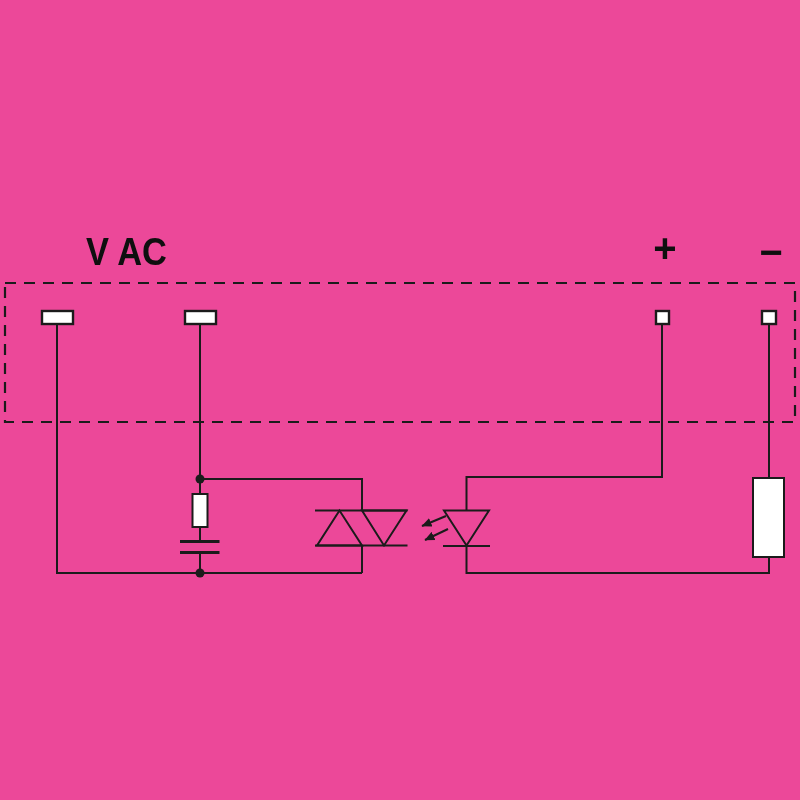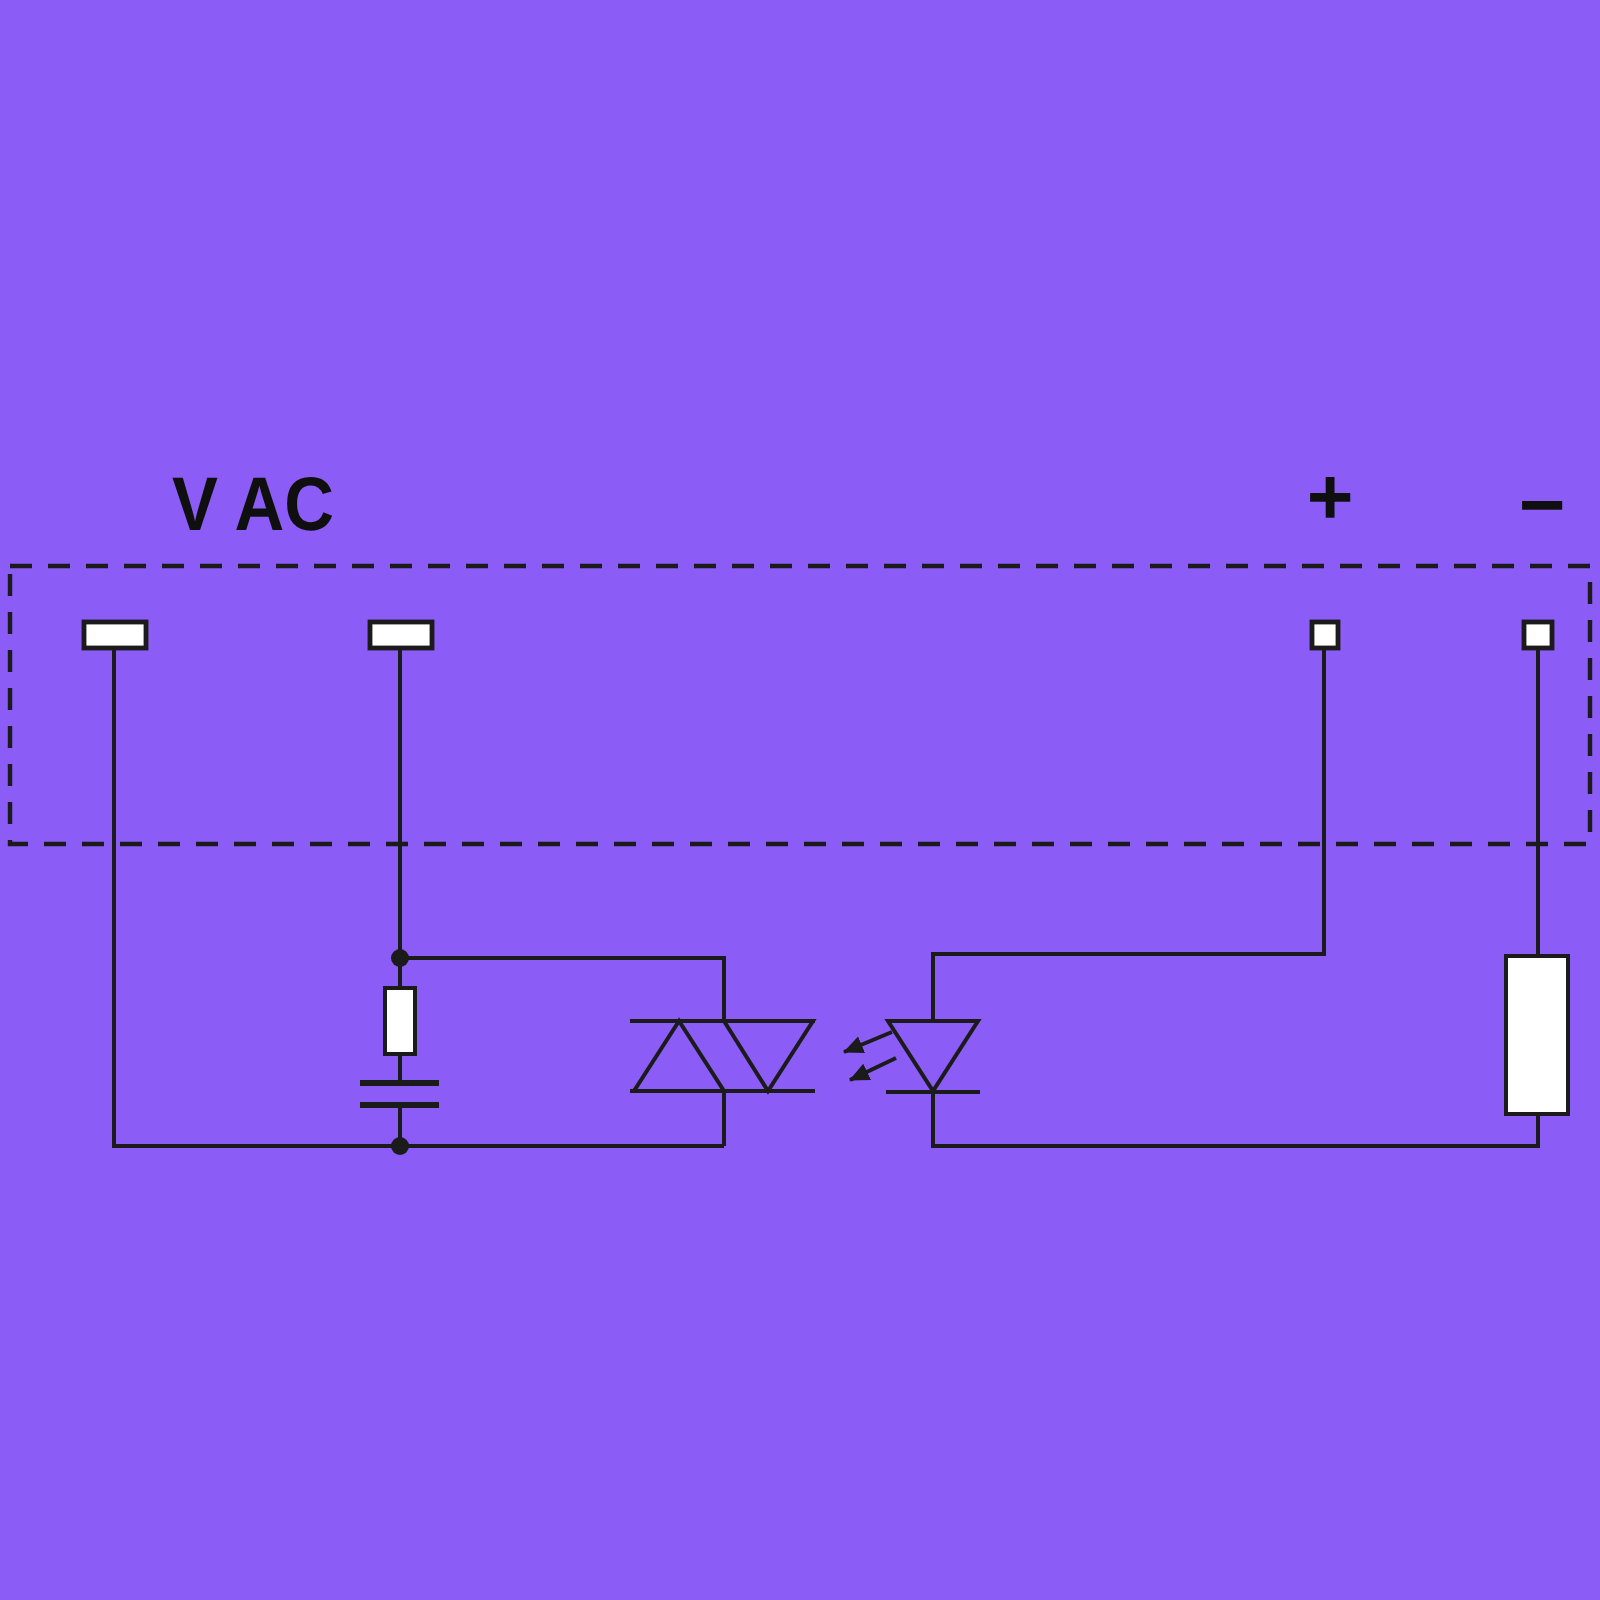--- a/index.html
+++ b/index.html
@@ -1,20 +1,20 @@
 <!DOCTYPE html>
 <html><head>
 <meta charset="utf-8">
 <style>
   html, body { margin: 0; padding: 0; background: #ffffff; }
   .canvas {
     position: relative;
     width: 800px;
     height: 800px;
-    background: #8b5cf6;
+    background: #ec4899;
     overflow: hidden;
     text-align: right;
   }
   svg { display: block; }
   .comp-fill { fill: #ffffff; }
   .lbl {
     font-family: "Liberation Sans", "DejaVu Sans", sans-serif;
     font-weight: bold;
   }
   .vac { font-size: 38px; letter-spacing: 0px; }

